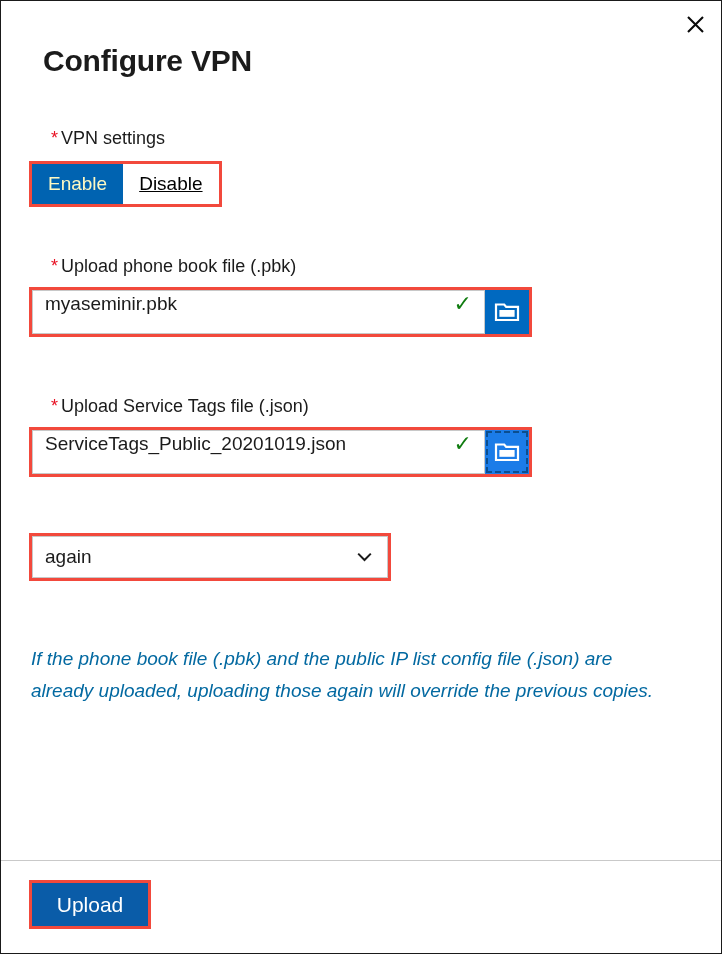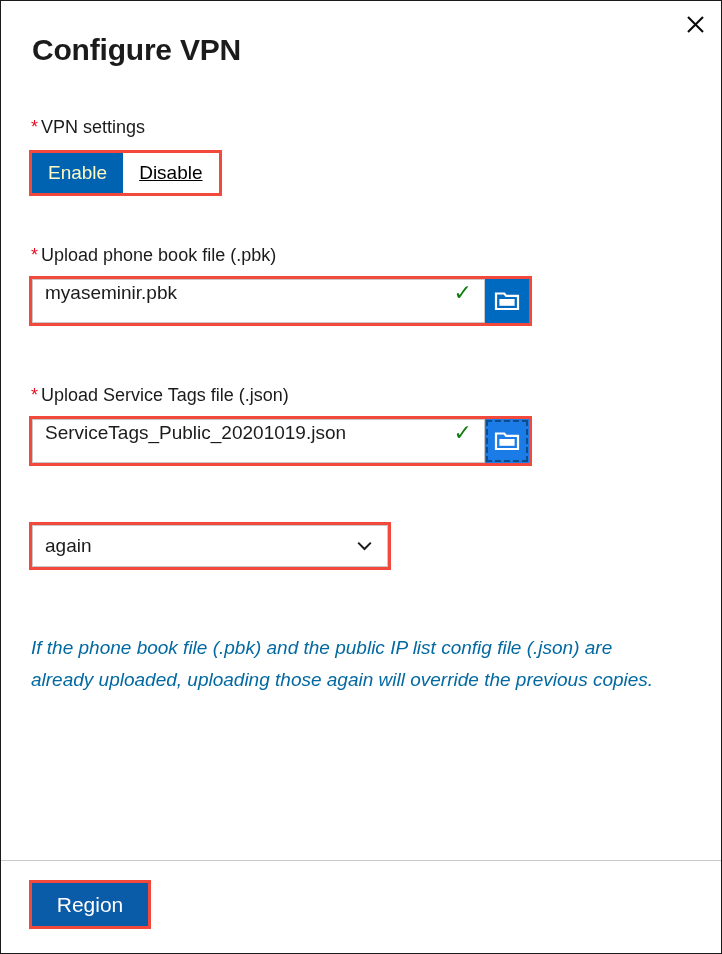--- a/index.html
+++ b/index.html
@@ -50,33 +50,34 @@
     bottom: 93px;
     padding: 28px 28px 0 28px;
     box-sizing: border-box;
   }
 
   .dlg-title {
     font-size: 30px;
     font-weight: bold;
     color: #1b1b1b;
     letter-spacing: -0.2px;
-    margin: 1px;
+    margin: 12px;
     padding: 0 0 0 2px;
     line-height: 40px;
   }
 
   
   .field { position: relative; }
   .field-label {
     font-size: 18px;
     color: #1b1b1b;
     line-height: 22px;
     padding-left: 2px;
     white-space: nowrap;
+    margin-left: 20px;
   }
   .req-star {
     color: #e81123;
     font-size: 18px;
     padding-right: 3px;
   }
 
   
   .annot {
     position: relative;
@@ -332,17 +333,17 @@
         </div>
       </div>
     </div>
 
     <p class="helper gap-help">If the phone book file (.pbk) and the public IP list config file (.json) are already uploaded, uploading those again will override the previous copies.</p>
 
   </div>
 
   <div class="dlg-footer">
     <div class="annot">
-      <button class="apply-btn">Region</button>
+      <button class="apply-btn">Upload</button>
     </div>
   </div>
 
 </div>
 
 </body></html>

